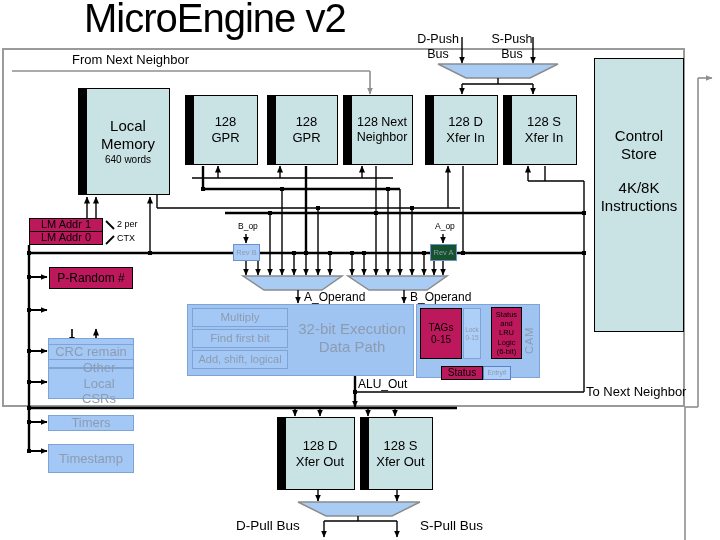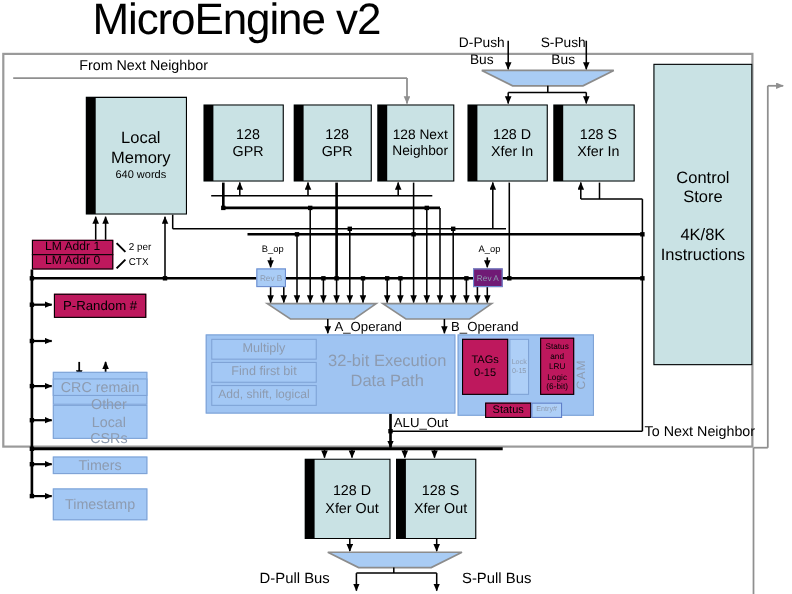--- a/index.html
+++ b/index.html
@@ -215,42 +215,42 @@
   </div>
   <div class="box cyan barL" style="left:425px;top:95px;width:73px;height:70px;font-size:13px;">
     <div>128 D</div>
     <div>Xfer In</div>
   </div>
   <div class="box cyan barL" style="left:503px;top:95px;width:74px;height:70px;font-size:13px;">
     <div>128 S</div>
     <div>Xfer In</div>
   </div>
 
-  <div class="box cyan" style="left:594px;top:58px;width:90px;height:274px;justify-content:flex-start;padding-top:94px;font-size:15px;">
+  <div class="box cyan" style="left:594px;top:58px;width:90px;height:274px;justify-content:flex-start;padding-top:68px;font-size:15px;">
     <div>Control</div>
     <div>Store</div>
     <div style="margin-top:16px;">4K/8K</div>
     <div>Instructions</div>
   </div>
 
   <div class="box teal" style="left:29px;top:218px;width:74px;height:14px;font-size:11px;">
     <div>LM Addr 1</div>
   </div>
   <div class="box teal" style="left:29px;top:231px;width:74px;height:14px;font-size:11px;">
     <div>LM Addr 0</div>
   </div>
   <div class="lbl" style="left:117px;top:219px;font-size:9px;">2 per</div>
   <div class="lbl" style="left:117px;top:233px;font-size:9px;">CTX</div>
 
   <div class="lbl" style="left:238px;top:221px;font-size:8.5px;">B_op</div>
   <div class="lbl" style="left:435px;top:221px;font-size:8.5px;">A_op</div>
   <div class="box" style="left:233px;top:244px;width:27px;height:17px;font-size:7.5px;background:#A9CCF6;border:1px solid #6F8FD0;color:#8D9BB0;">
     <div>Rev B</div>
   </div>
-  <div class="box" style="left:430px;top:244px;width:27px;height:17px;font-size:7.5px;background:#701a75;border:1px solid #6F8FD0;color:#8D9BB0;">
+  <div class="box" style="left:430px;top:244px;width:27px;height:17px;font-size:7.5px;background:#14532d;border:1px solid #6F8FD0;color:#8D9BB0;">
     <div>Rev A</div>
   </div>
   <div class="lbl" style="left:304px;top:290px;font-size:12px;">A_Operand</div>
   <div class="lbl" style="left:410px;top:290px;font-size:12px;">B_Operand</div>
 
   <div class="box teal" style="left:49px;top:267px;width:84px;height:22px;font-size:12px;">
     <div>P-Random #</div>
   </div>
   <div class="box blue" style="left:48px;top:298px;width:86px;height:30px;font-size:13px;margin-top:40px;">
     <div>CRC Unit</div>

